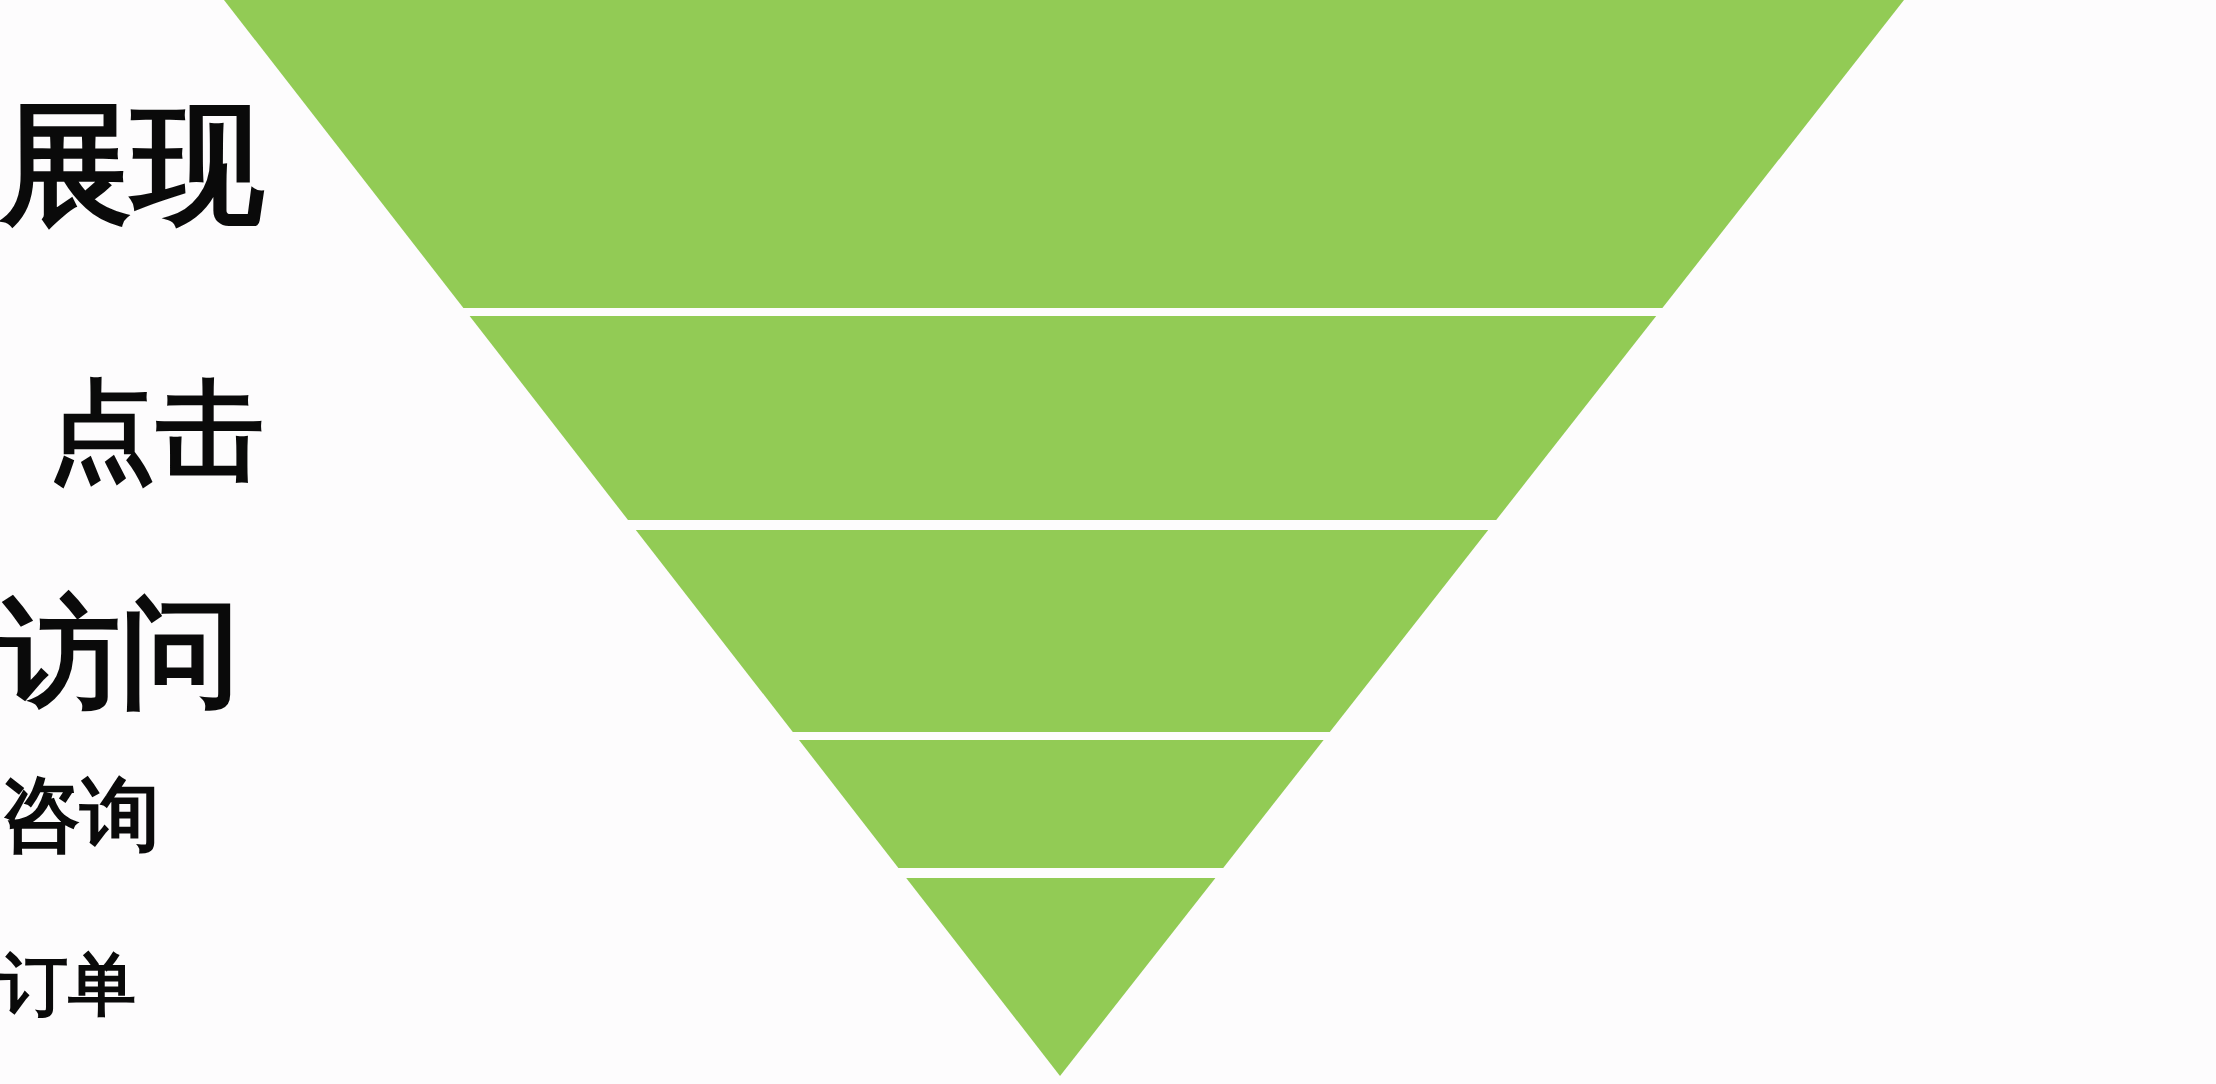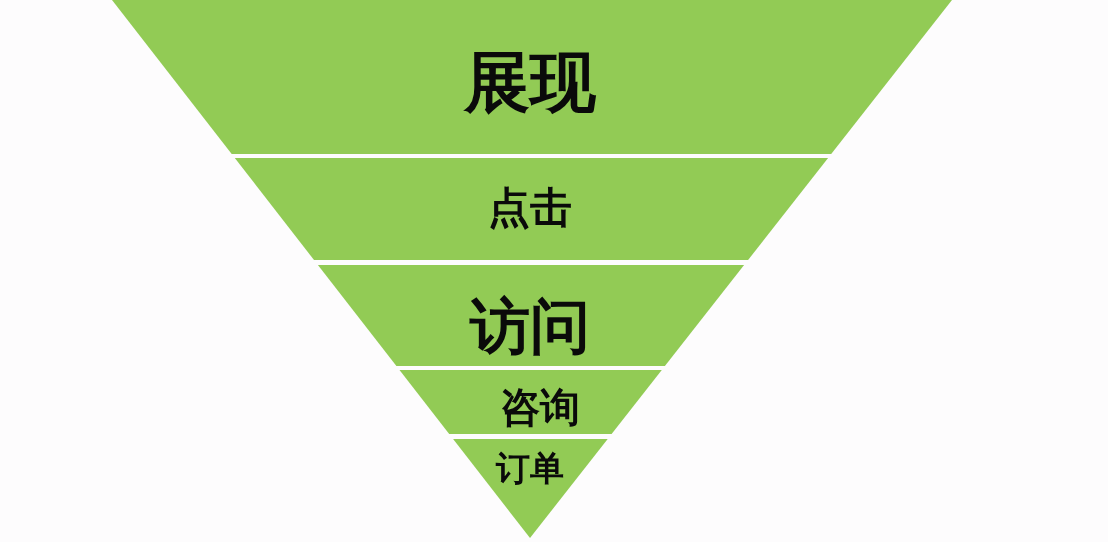--- a/index.html
+++ b/index.html
@@ -1,29 +1,29 @@
 <!DOCTYPE html>
 <html><head>
 <meta charset="utf-8">
 <style>
   html, body { margin:0; padding:0; }
   body { width:1108px; height:542px; background:#fdfcfd; position:relative; overflow:hidden; font-family:"DejaVu Sans", sans-serif; }
   #funnel { position:absolute; left:0; top:0; }
-  .label { position:absolute; left:0; width:1060px; text-align:center; color:#0a0a0a; font-weight:bold; white-space:nowrap; }
+  .label { position:absolute; left:0; width:1060px; text-align:left; color:#0a0a0a; font-weight:bold; white-space:nowrap; }
 </style>
 </head>
 <body style="background: rgb(253, 252, 253);">
 
 <svg id="funnel" width="1108" height="542">
   <g id="bands">
       <polygon points="112.0,0 952.0,0 831.2,154 231.7,154" fill="#92cb55"></polygon>
       <polygon points="234.8,158 828.1,158 748.1,260 314.0,260" fill="#92cb55"></polygon>
       <polygon points="317.9,265 744.1,265 664.9,366 396.4,366" fill="#92cb55"></polygon>
       <polygon points="399.5,370 661.8,370 611.6,434 449.2,434" fill="#92cb55"></polygon>
       <polygon points="453.1,439 607.7,439 530.0,538 530.0,538" fill="#92cb55"></polygon>
     </g>
 </svg>
 
 <div class="label" style="top:38px;font-size:66px;left:0;width:1060px;">展现</div>
-<div class="label" style="top:180px;font-size:42px;">点击</div>
+<div class="label" style="top:180px;font-size:54px;padding-left:24px;">点击</div>
 <div class="label" style="top:287px;font-size:60px;">访问</div>
-<div class="label" style="top:380px;font-size:40px;margin-left:10px;">咨询</div>
-<div class="label" style="top:446px;font-size:34px;">订单</div>
+<div class="label" style="top:380px;font-size:40px;">咨询</div>
+<div class="label" style="top:470px;font-size:34px;">订单</div>
 
 </body></html>

